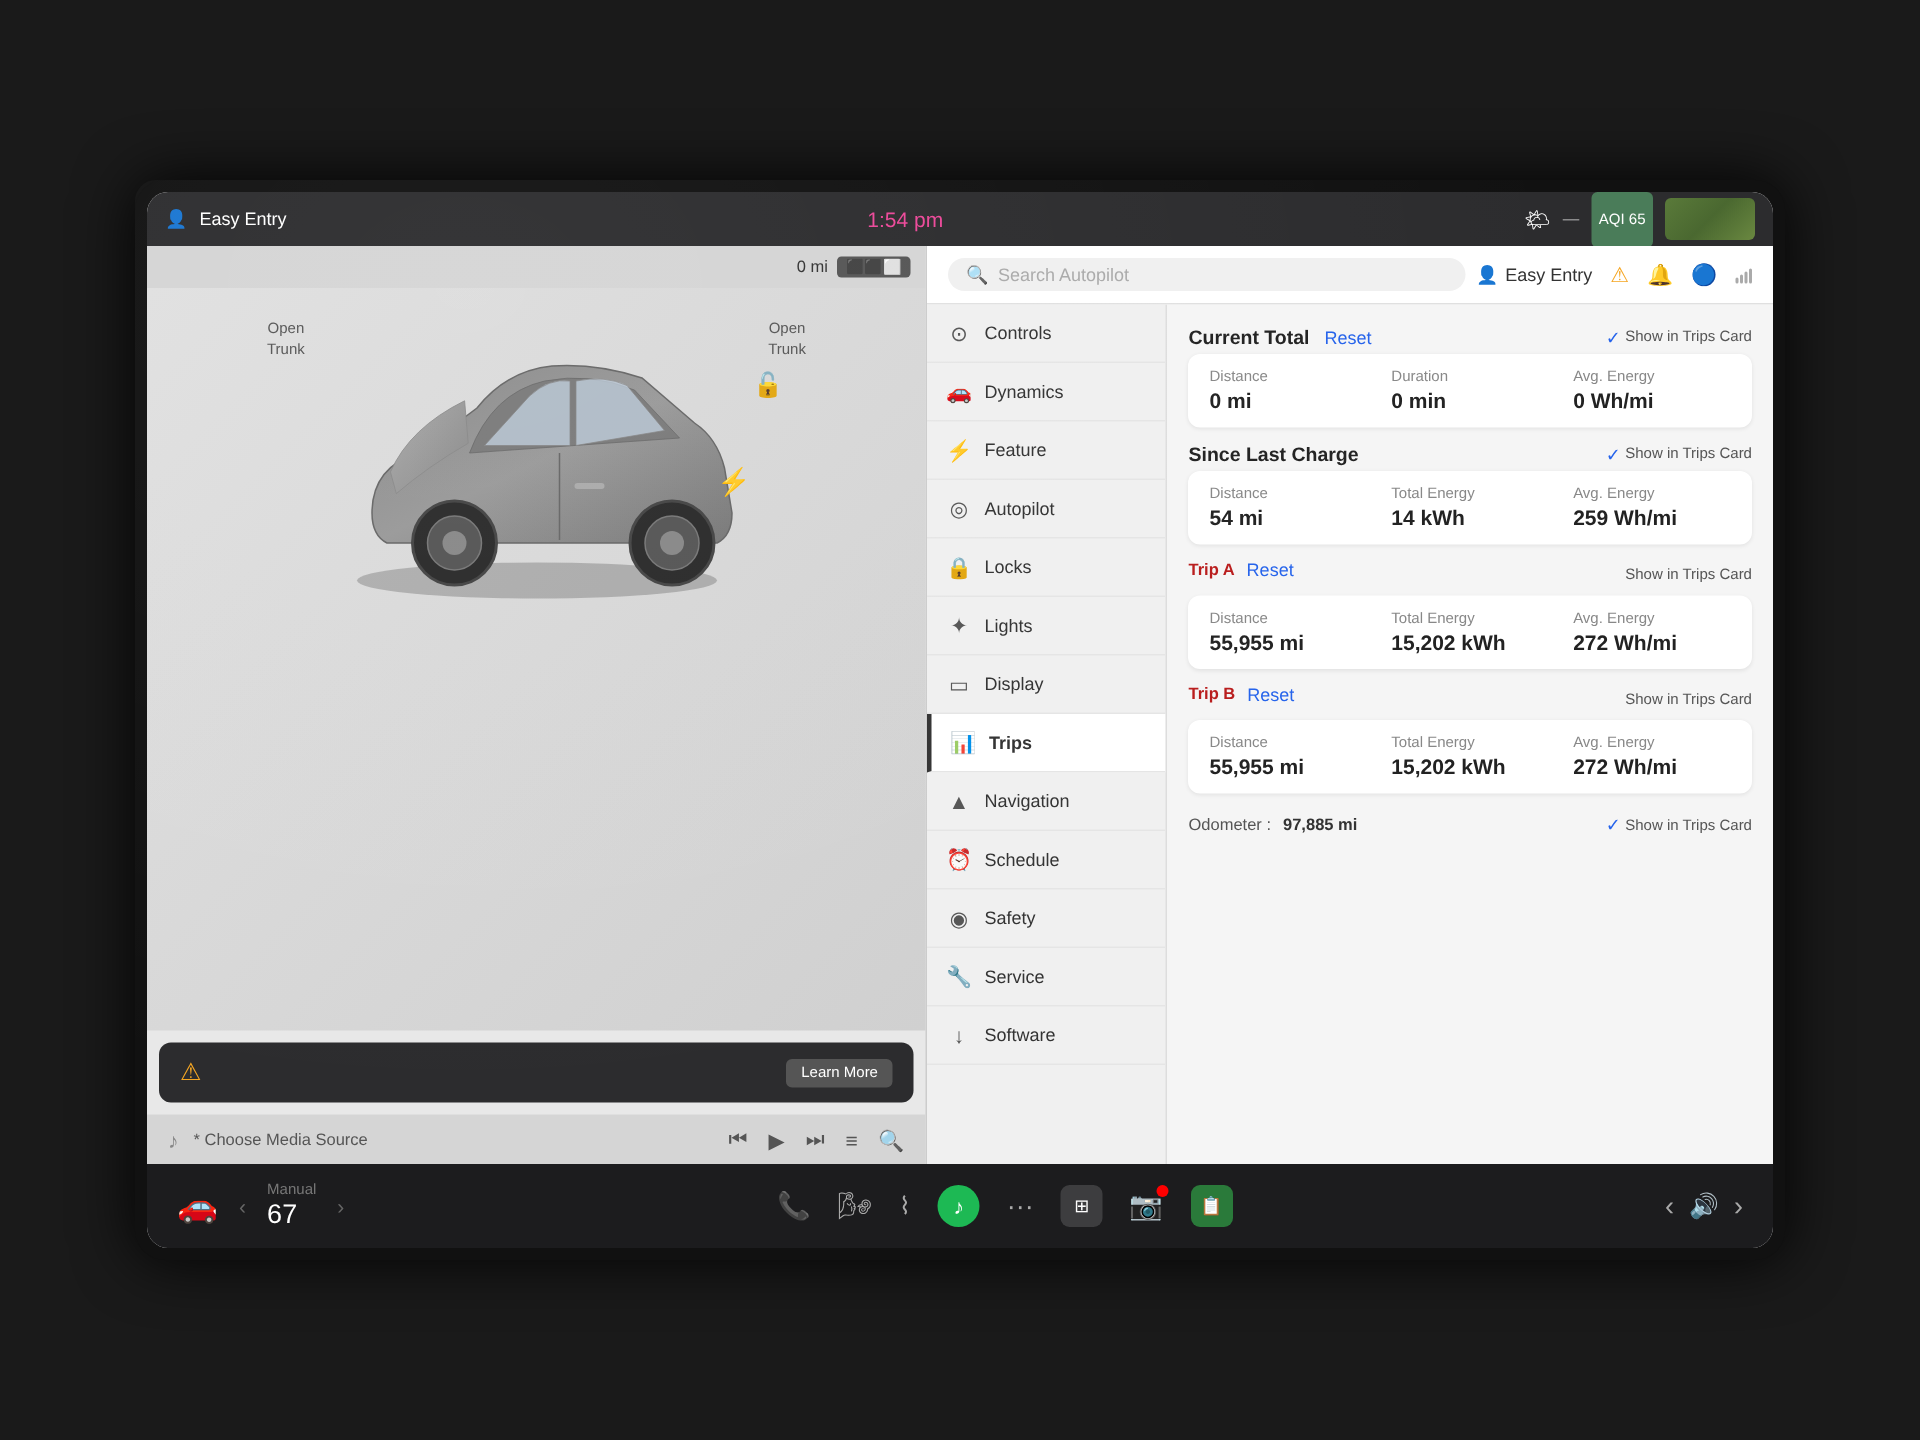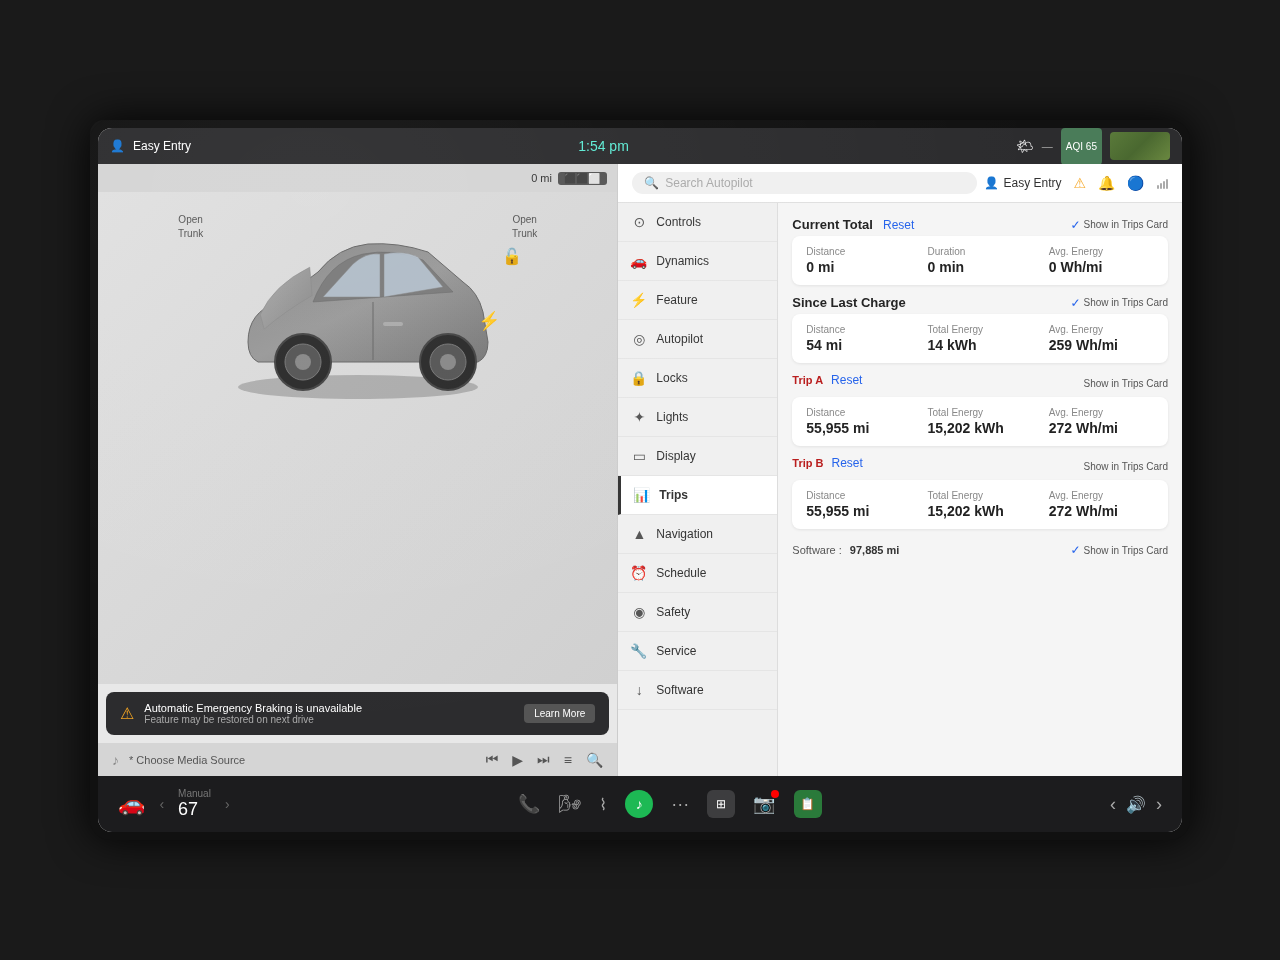--- a/index.html
+++ b/index.html
@@ -517,21 +517,21 @@
 
 <div class="screen-bezel">
   <div class="screen-inner">
 
     <div class="status-bar">
       <div class="status-bar-left">
         <span>👤</span>
         <span style="font-size:12px;">Easy Entry</span>
       </div>
       <div class="status-bar-center">
-        <span style="color:#5eead4;font-size:14px;font-weight:500;">1:54 pm</span>
+        <span style="color:#ec4899;font-size:14px;font-weight:500;">1:54 pm</span>
       </div>
       <div class="status-bar-right">
         <span style="font-size:14px;">🌤</span>
         <span style="color:#aaa;">—</span>
         <span class="aqi-badge">AQI 65</span>
         <div class="map-hint"></div>
       </div>
     </div>
 
     <div class="main-content">
@@ -591,24 +591,20 @@
 
               <rect x="185" y="130" width="20" height="4" rx="2" fill="#aaa"></rect>
 
               <text x="280" y="135" font-size="18" fill="#4a90d9" font-weight="bold">⚡</text>
             </svg>
           </div>
         </div>
 
         <div class="emergency-notification">
           <span class="warning-icon">⚠</span>
-          <div>
-            <div style="font-weight:500;font-size:11px;">Automatic Emergency Braking is unavailable</div>
-            <div style="font-size:10px;color:#aaa;">Feature may be restored on next drive</div>
-          </div>
           <button class="learn-more-btn">Learn More</button>
         </div>
 
         <div class="media-player">
           <span class="media-icon">♪</span>
           <span class="media-source">* Choose Media Source</span>
           <div class="media-controls">
             <span class="media-ctrl">⏮</span>
             <span class="media-ctrl">▶</span>
             <span class="media-ctrl">⏭</span>
@@ -798,21 +794,21 @@
                   <div class="stat-value">15,202 kWh</div>
                 </div>
                 <div class="stat-item">
                   <div class="stat-label">Avg. Energy</div>
                   <div class="stat-value">272 Wh/mi</div>
                 </div>
               </div>
             </div>
 
             <div class="odometer-bar">
-              <span>Software :</span>
+              <span>Odometer :</span>
               <span class="odometer-value">97,885 mi</span>
               <div class="checkbox-show" style="margin-left:auto;">
                 <span class="check-mark">✓</span>
                 <span>Show in Trips Card</span>
               </div>
             </div>
 
           </div>
         </div>
       </div>

